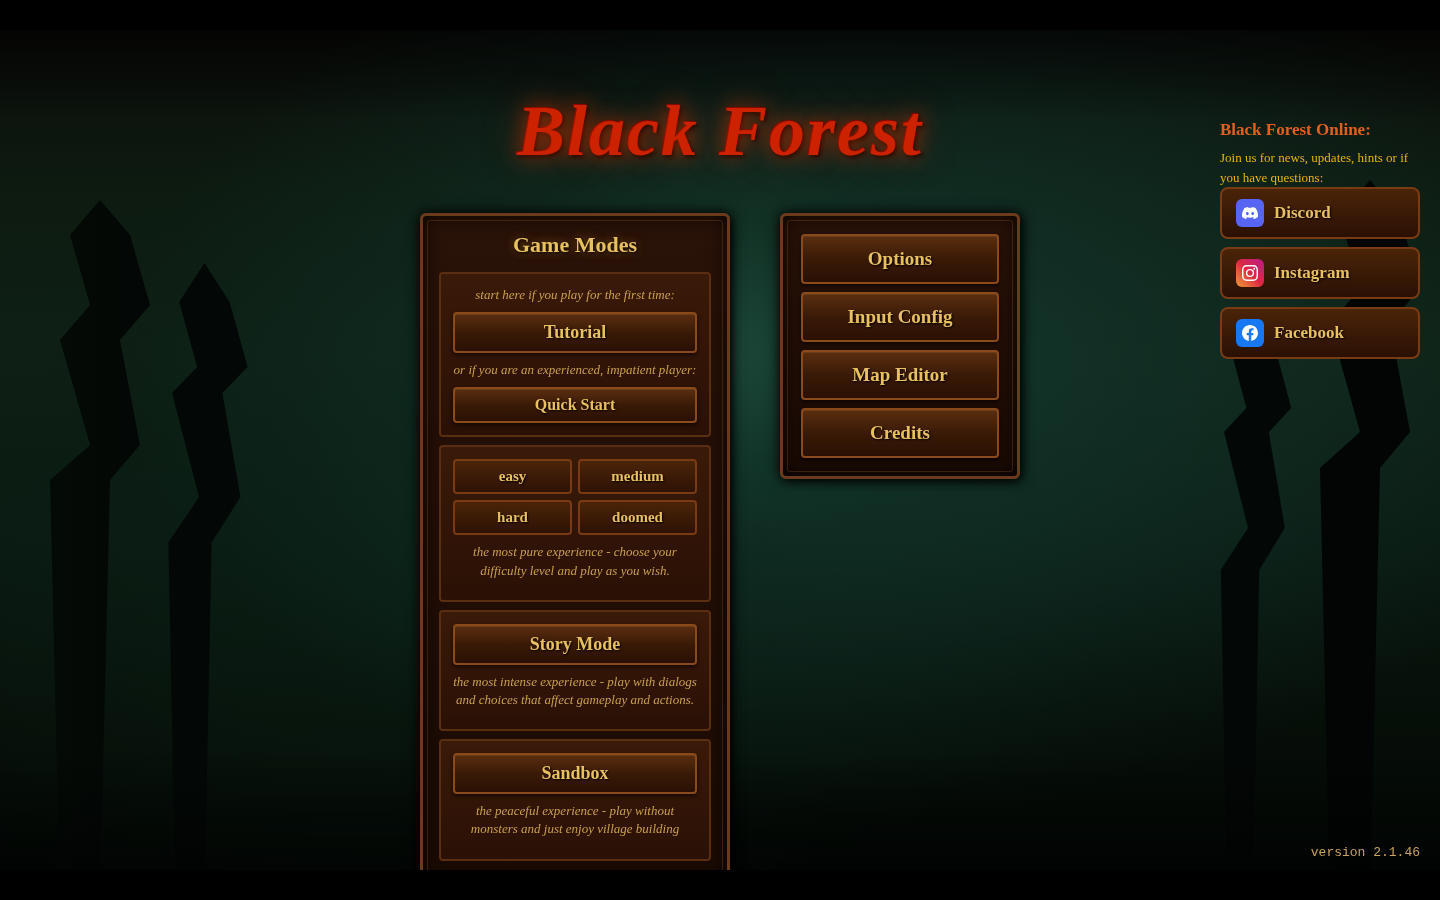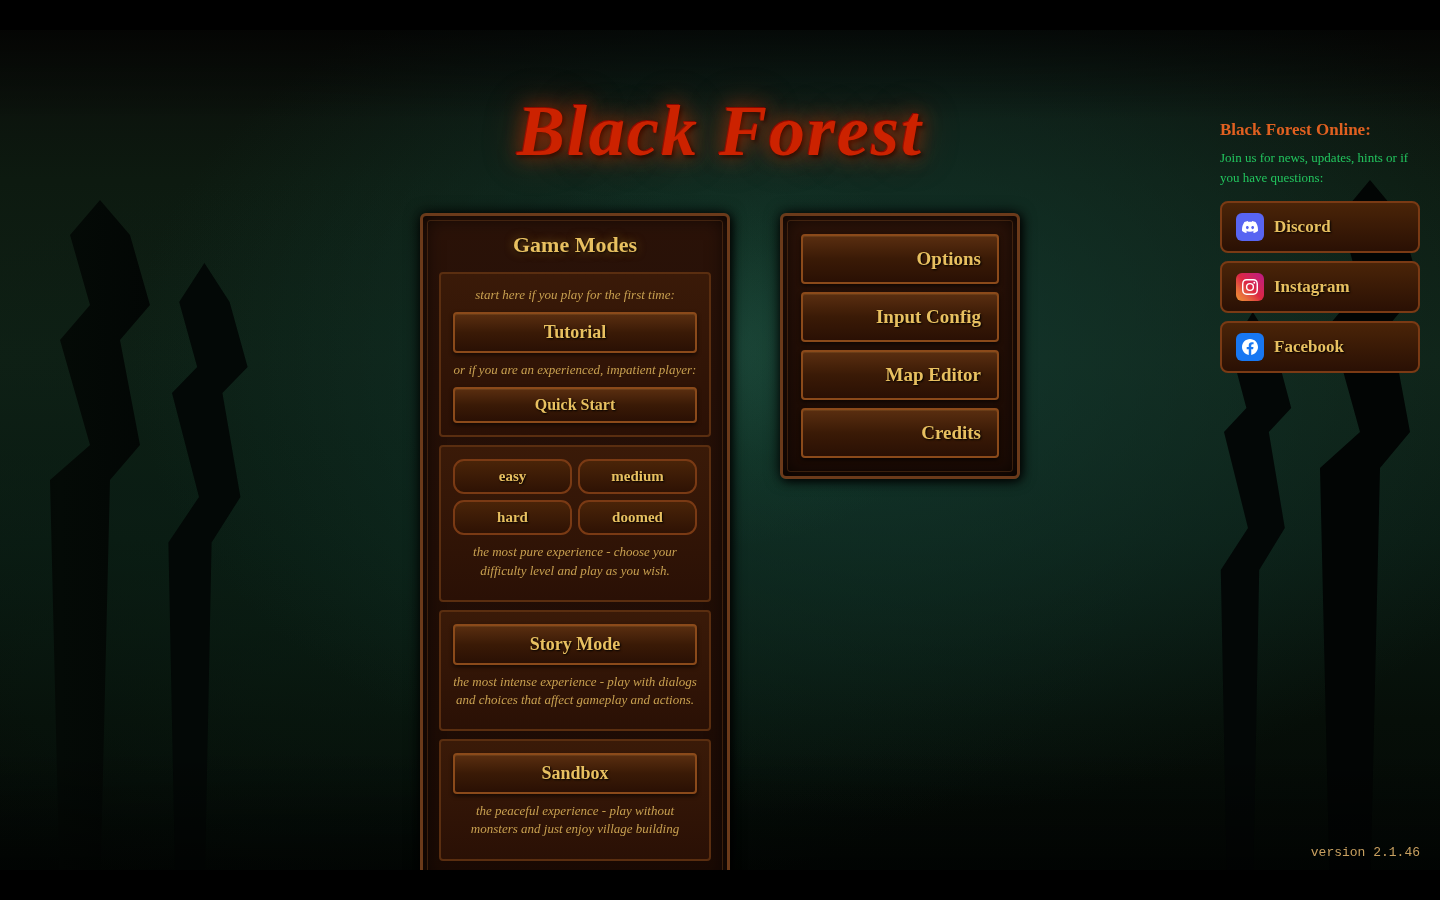--- a/index.html
+++ b/index.html
@@ -175,21 +175,21 @@
       display: grid;
       grid-template-columns: 1fr 1fr;
       gap: 6px;
       margin-bottom: 8px;
     }
 
     .btn-diff {
       padding: 7px 10px;
       background: linear-gradient(180deg, #4a2408 0%, #2e1204 100%);
       border: 2px solid #7a3a14;
-      border-radius: 11px;
+      border-radius: 4px;
       color: #e8c060;
       font-size: 15px;
       font-weight: bold;
       font-family: 'Palatino Linotype', Palatino, Georgia, serif;
       text-align: center;
       cursor: pointer;
       text-shadow: 1px 1px 2px #000;
     }
 
     
@@ -205,21 +205,21 @@
       display: block;
       width: 100%;
       padding: 12px 16px;
       background: linear-gradient(180deg, #5a2e10 0%, #3a1a06 50%, #2a1004 100%);
       border: 2px solid #8b4a1a;
       border-radius: 4px;
       color: #e8c060;
       font-size: 19px;
       font-weight: bold;
       font-family: 'Palatino Linotype', Palatino, Georgia, serif;
-      text-align: right;
+      text-align: center;
       cursor: pointer;
       text-shadow: 1px 1px 2px #000;
       box-shadow: inset 0 1px 0 rgba(255,200,100,0.1), 0 2px 4px rgba(0,0,0,0.6);
     }
 
     
     .online-sidebar {
       position: absolute;
       right: 20px;
       top: 120px;
@@ -227,24 +227,24 @@
 
     .online-title {
       color: #e06020;
       font-size: 17px;
       font-weight: bold;
       font-family: 'Palatino Linotype', Palatino, Georgia, serif;
       margin-bottom: 8px;
     }
 
     .online-desc {
-      color: #22c55e;
+      color: #eab308;
       font-size: 13px;
       line-height: 1.5;
-      margin-bottom: 14px;
+      margin-bottom: 0;
       max-width: 200px;
     }
 
     .social-btn {
       display: flex;
       align-items: center;
       gap: 10px;
       width: 200px;
       padding: 10px 14px;
       background: linear-gradient(180deg, #4a2408 0%, #2a1004 100%);

